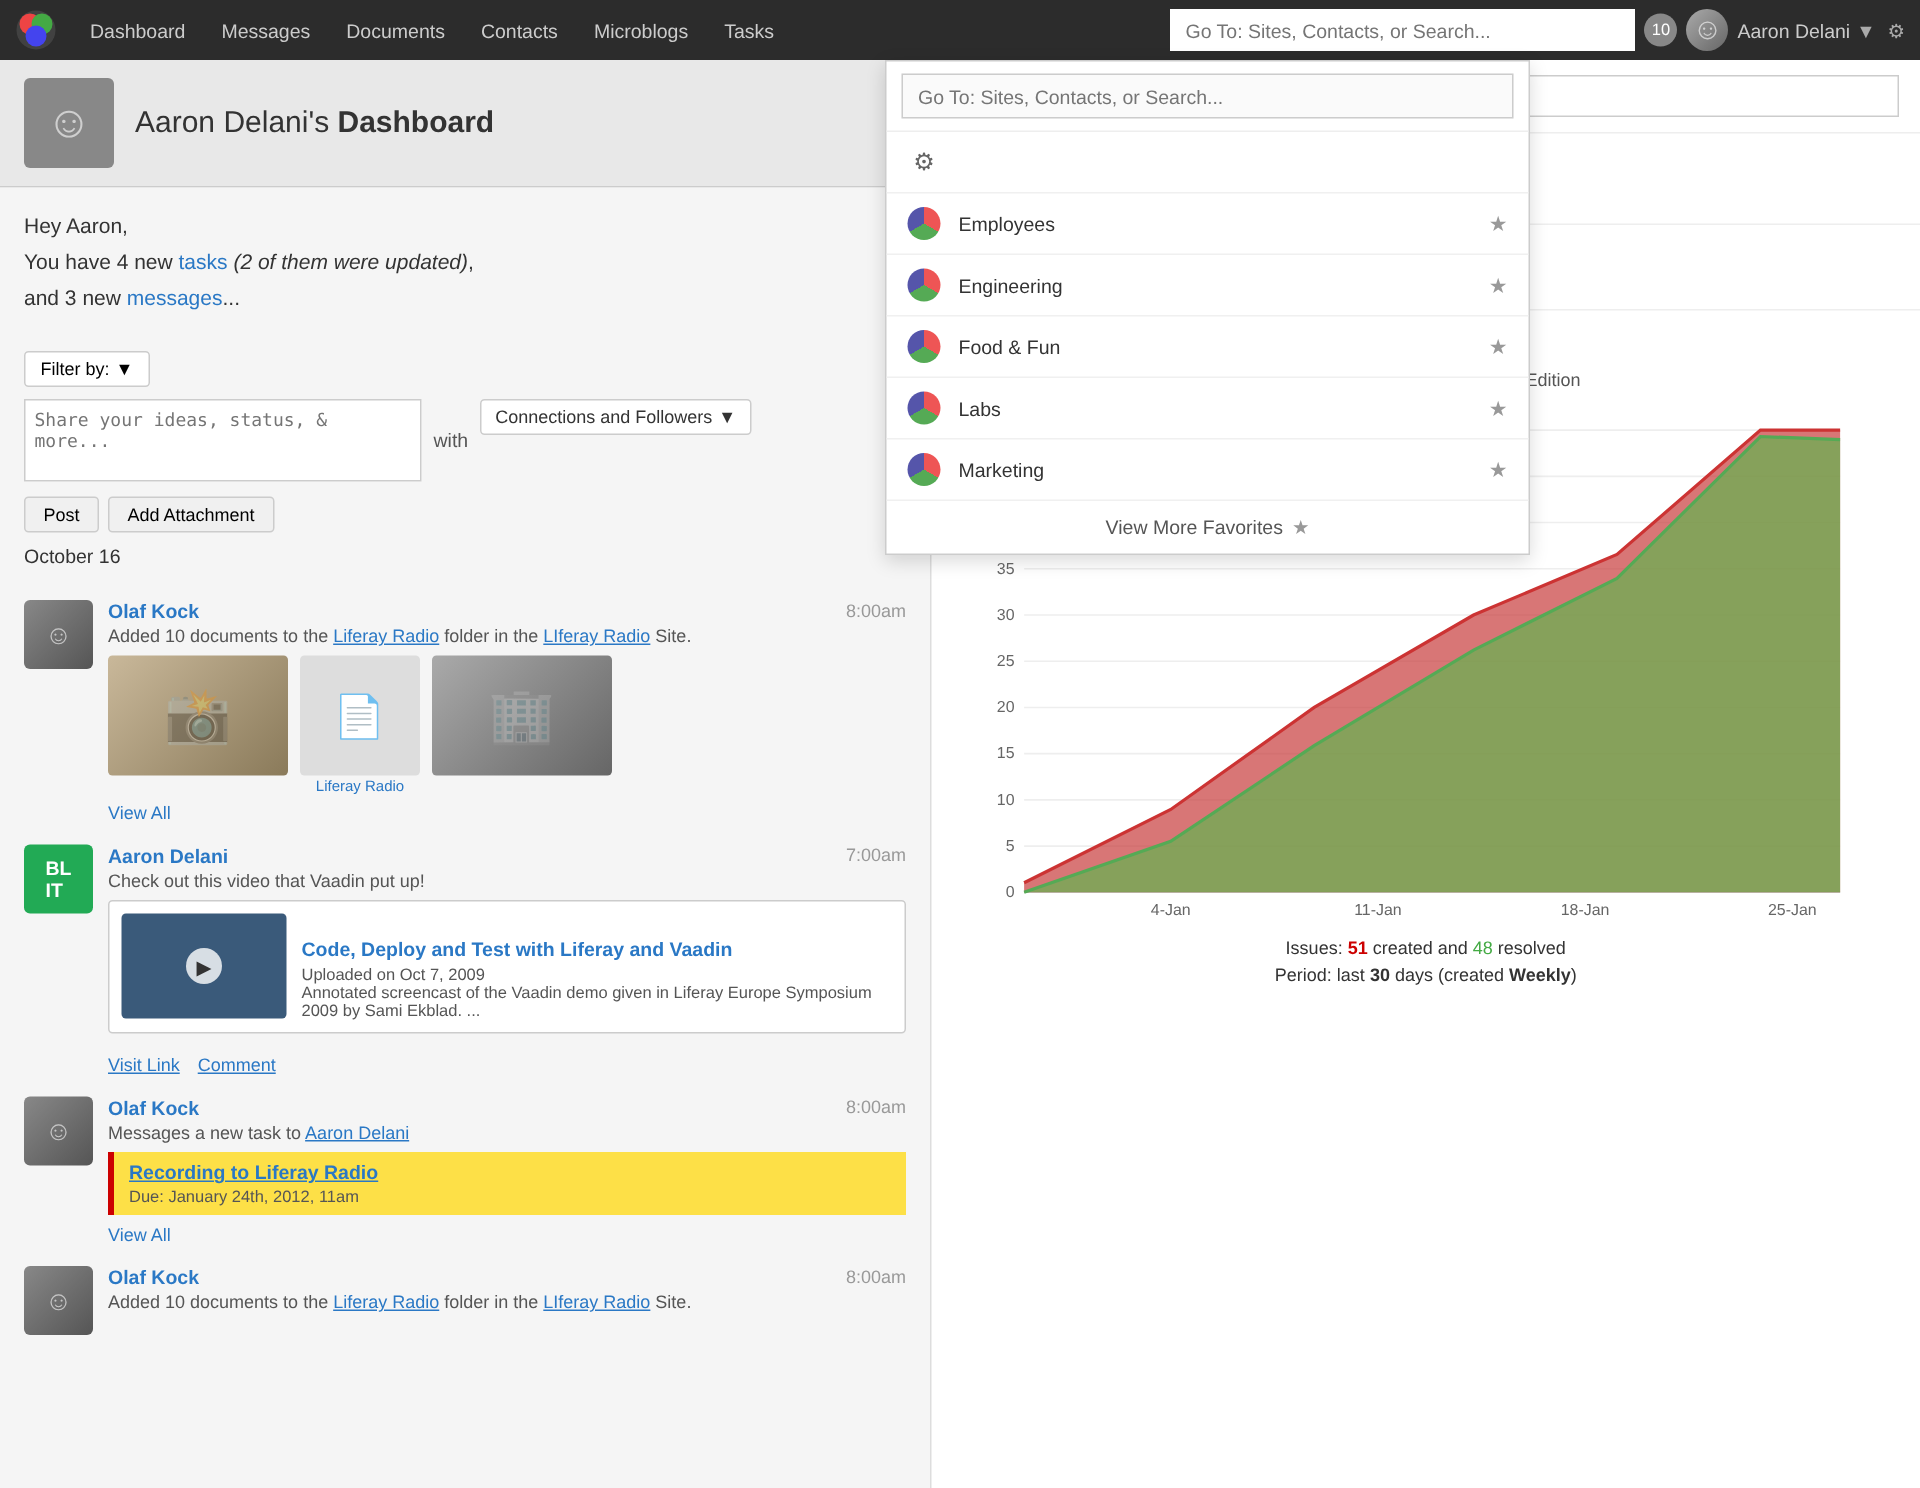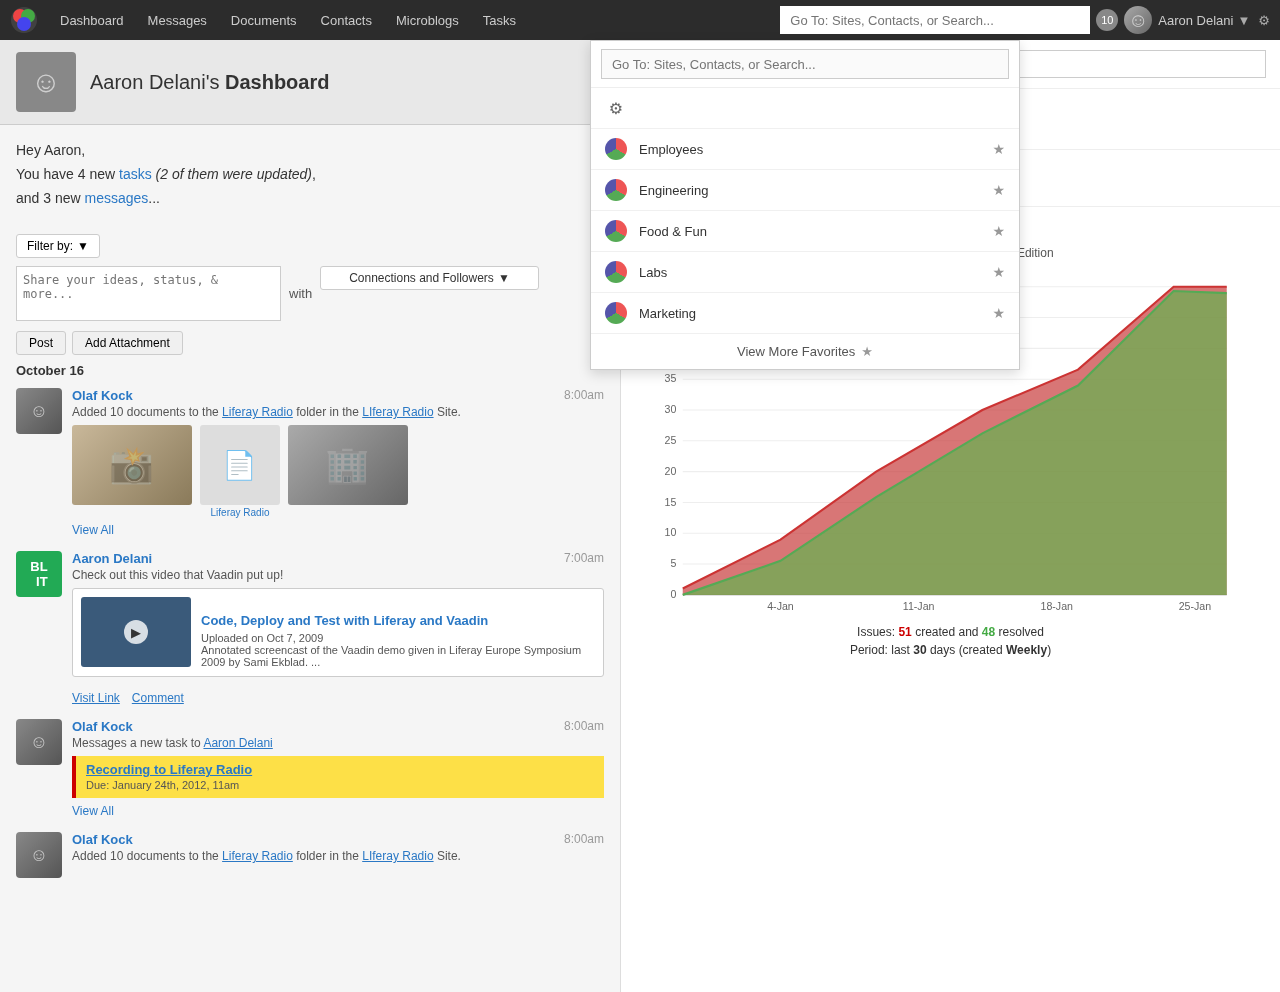--- a/index.html
+++ b/index.html
@@ -67,28 +67,28 @@
       background: #fff; border: 1px solid #ccc; border-radius: 3px; padding: 4px 10px;
       font-size: 12px; cursor: pointer; display: flex; align-items: center; gap: 4px;
     }
     .post-area { display: flex; align-items: flex-start; margin-bottom: 10px; gap: 8px; }
     .post-textarea {
       width: 265px; height: 55px; border: 1px solid #ccc; padding: 6px; resize: none;
       font-size: 12px; color: #999;
     }
     .with-label { align-self: center; color: #555; font-size: 13px; }
     .connections-select {
-      background: #fff; border: 1px solid #ccc; border-radius: 3px; padding: 4px 28px;
+      background: #fff; border: 1px solid #ccc; border-radius: 3px; padding: 4px 9px;
       font-size: 12px; cursor: pointer; display: flex; align-items: flex-end; gap: 4px;
     }
     .post-actions { display: flex; gap: 6px; margin-top: 4px; }
     .btn-post, .btn-attach {
       border: 1px solid #ccc; background: #f0f0f0; padding: 4px 12px; font-size: 12px; cursor: pointer; border-radius: 3px;
     }
-    .date-label { font-weight: bold; font-size: 13px; margin: 8px 0 10px 0; }
+    .date-label { font-weight: normal; font-size: 13px; margin: 8px 0 22px 0; }
 
     
     .activity-item { display: flex; margin-bottom: 14px; gap: 10px; }
     .activity-avatar { width: 46px; height: 46px; border-radius: 4px; background: #888; flex-shrink: 0; overflow: hidden; }
     .activity-content { flex: 1; }
     .activity-header-row { display: flex; justify-content: space-between; }
     .activity-user { color: #2a78c5; font-weight: bold; cursor: pointer; }
     .activity-time { color: #999; font-size: 12px; }
     .activity-desc { font-size: 12px; color: #555; margin: 2px 0 6px 0; }
     .activity-desc a { color: #2a78c5; }
@@ -145,33 +145,33 @@
     
     #right-content { flex: 1; overflow-y: auto; padding: 0; }
     .jira-section { padding: 14px; }
     .jira-title { font-size: 18px; font-weight: normal; margin-bottom: 4px; }
     .jira-subtitle { font-size: 12px; color: #555; margin-bottom: 14px; }
 
     
     .chart-container { width: 100%; height: 360px; position: relative; }
     .chart-issues { text-align: center; font-size: 12px; margin-top: 8px; }
     .chart-issues .num-red { color: #c00; font-weight: bold; }
-    .chart-issues .num-green { color: #4a4; font-weight: bold; }
+    .chart-issues .num-green { color: #4a4; font-weight: normal; }
 
     
     .schedule-item { padding: 6px 14px; border-bottom: 1px solid #f0f0f0; }
     .schedule-time { font-size: 12px; color: #2a78c5; font-weight: bold; cursor: pointer; }
     .schedule-desc { font-size: 12px; color: #555; }
     .view-all-btn {
       border: 1px solid #ccc; background: #f5f5f5; padding: 4px 12px; font-size: 12px; cursor: pointer; border-radius: 3px; margin: 8px 14px;
     }
 
     
     .av-olaf { background: linear-gradient(135deg, #888 0%, #555 100%); }
-    .av-aaron { background: linear-gradient(135deg, #5c7 0%, #27a 100%); text-align: right; }
+    .av-aaron { background: linear-gradient(135deg, #5c7 0%, #27a 100%); }
     .av-header { background: linear-gradient(135deg, #aaa 0%, #666 100%); }
 
     
     .person-silhouette { width: 100%; height: 100%; display: flex; align-items: center; justify-content: center; color: rgba(255,255,255,0.6); font-size: 20px; }
 
     
     ::-webkit-scrollbar { width: 6px; }
     ::-webkit-scrollbar-track { background: #f0f0f0; }
     ::-webkit-scrollbar-thumb { background: #ccc; border-radius: 3px; }
   </style>

